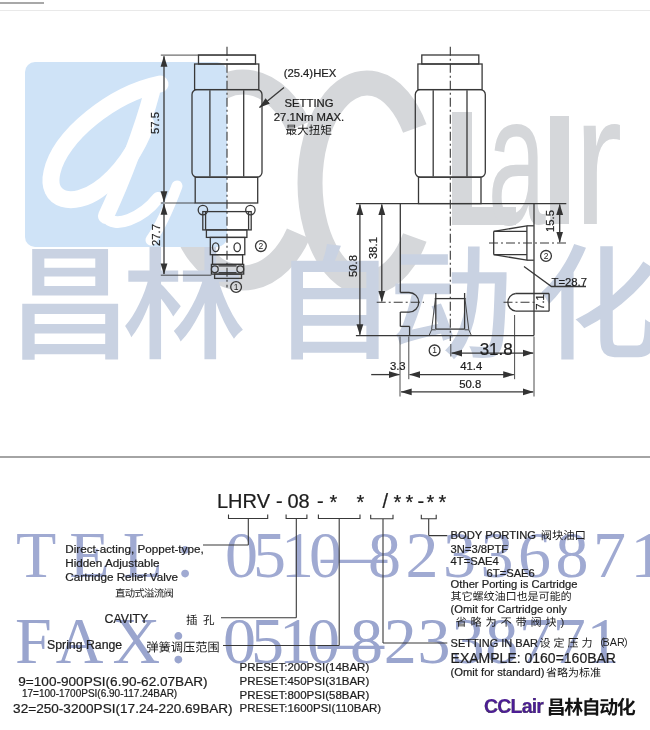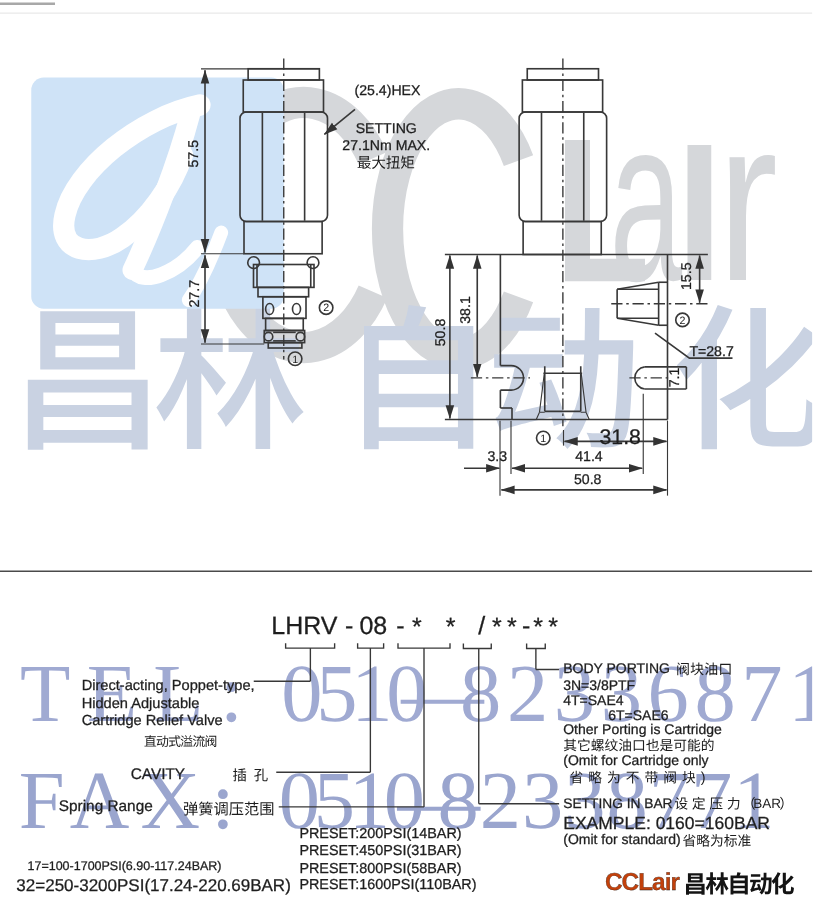--- a/index.html
+++ b/index.html
@@ -294,31 +294,32 @@
   <div class="t" style="left:405.5px;top:491px;font-size:20px;">*</div>
   <div class="t" style="left:417.5px;top:489.5px;font-size:20px;">-</div>
   <div class="t" style="left:426.5px;top:491px;font-size:20px;">*</div>
   <div class="t" style="left:438.5px;top:491px;font-size:20px;">*</div>
 
   <div class="t" style="left:134.5px;top:542.4px;font-size:11.7px;line-height:13.7px;text-align:left;transform:translateX(-50%);">
     Direct-acting, Poppet-type,<br>Hidden Adjustable<br>Cartridge Relief Valve</div>
   <div class="t" style="left:104.6px;top:612.1px;font-size:12.3px;">CAVITY</div>
   <div class="t" style="left:47px;top:637.9px;font-size:12.3px;">Spring Range</div>
 
+  <div class="t" style="left:18.3px;top:673.8px;font-size:13.6px;">9=100-900PSI(6.90-62.07BAR)</div>
   <div class="t" style="left:22px;top:687.6px;font-size:10px;">17=100-1700PSI(6.90-117.24BAR)</div>
   <div class="t" style="left:13.1px;top:701.3px;font-size:13.6px;">32=250-3200PSI(17.24-220.69BAR)</div>
   <div class="t" style="left:239.5px;top:661px;font-size:11.5px;">PRESET:200PSI(14BAR)</div>
   <div class="t" style="left:239.5px;top:674.8px;font-size:11.5px;text-align:right;">PRESET:450PSI(31BAR)</div>
   <div class="t" style="left:239.5px;top:688.5px;font-size:11.5px;">PRESET:800PSI(58BAR)</div>
   <div class="t" style="left:239.5px;top:702.3px;font-size:11.5px;">PRESET:1600PSI(110BAR)</div>
 
   <div class="t" style="left:450.6px;top:529.2px;font-size:11.2px;">BODY PORTING</div>
   <div class="t" style="left:450.6px;top:543px;font-size:11.2px;">3N=3/8PTF</div>
   <div class="t" style="left:450.6px;top:555.3px;font-size:11.2px;">4T=SAE4</div>
   <div class="t" style="left:450.6px;top:567.1px;font-size:11.2px;margin-left:36px;">6T=SAE6</div>
   <div class="t" style="left:450.6px;top:578.4px;font-size:11.2px;">Other Porting is Cartridge</div>
   <div class="t" style="left:450.6px;top:603px;font-size:11.2px;">(Omit for Cartridge only</div>
   <div class="t" style="left:450.6px;top:636.5px;font-size:11px;">SETTING IN BAR</div>
   <div class="t" style="left:450.6px;top:649.7px;font-size:14px;">EXAMPLE: 0160=160BAR</div>
   <div class="t" style="left:450.6px;top:666.1px;font-size:11.2px;">(Omit for standard)</div>
 
-  <div class="t" style="left:484px;top:695.3px;font-size:19.5px;font-weight:bold;letter-spacing:-0.8px;color:#c2410c;">CCLair</div>
+  <div class="t" style="left:484px;top:695.3px;font-size:19.5px;font-weight:bold;letter-spacing:-0.8px;color:#4c1d95;">CCLair</div>
 </div>
 
 </body></html>

